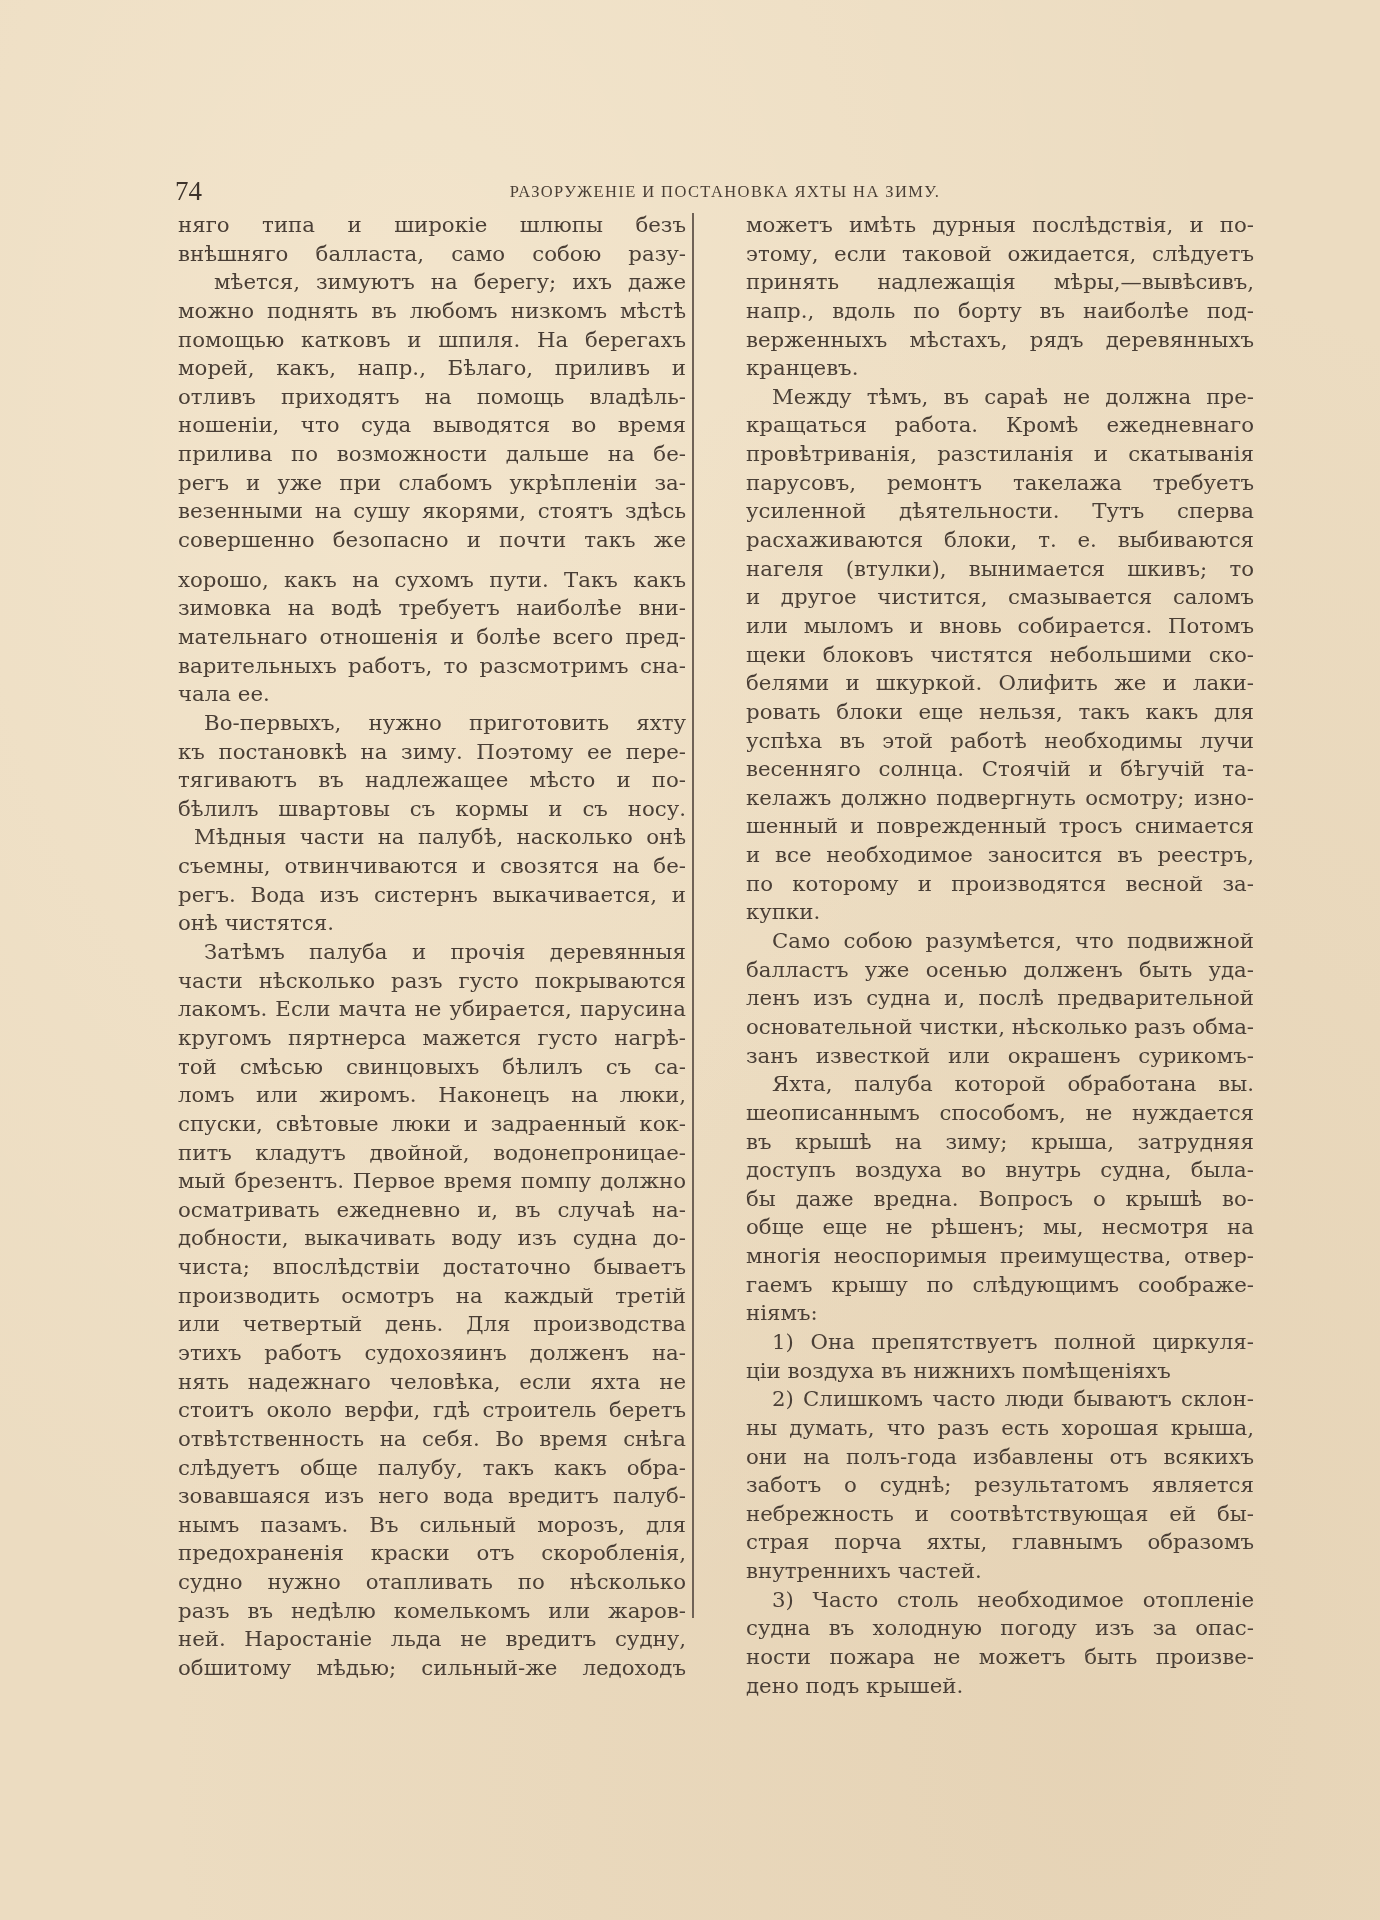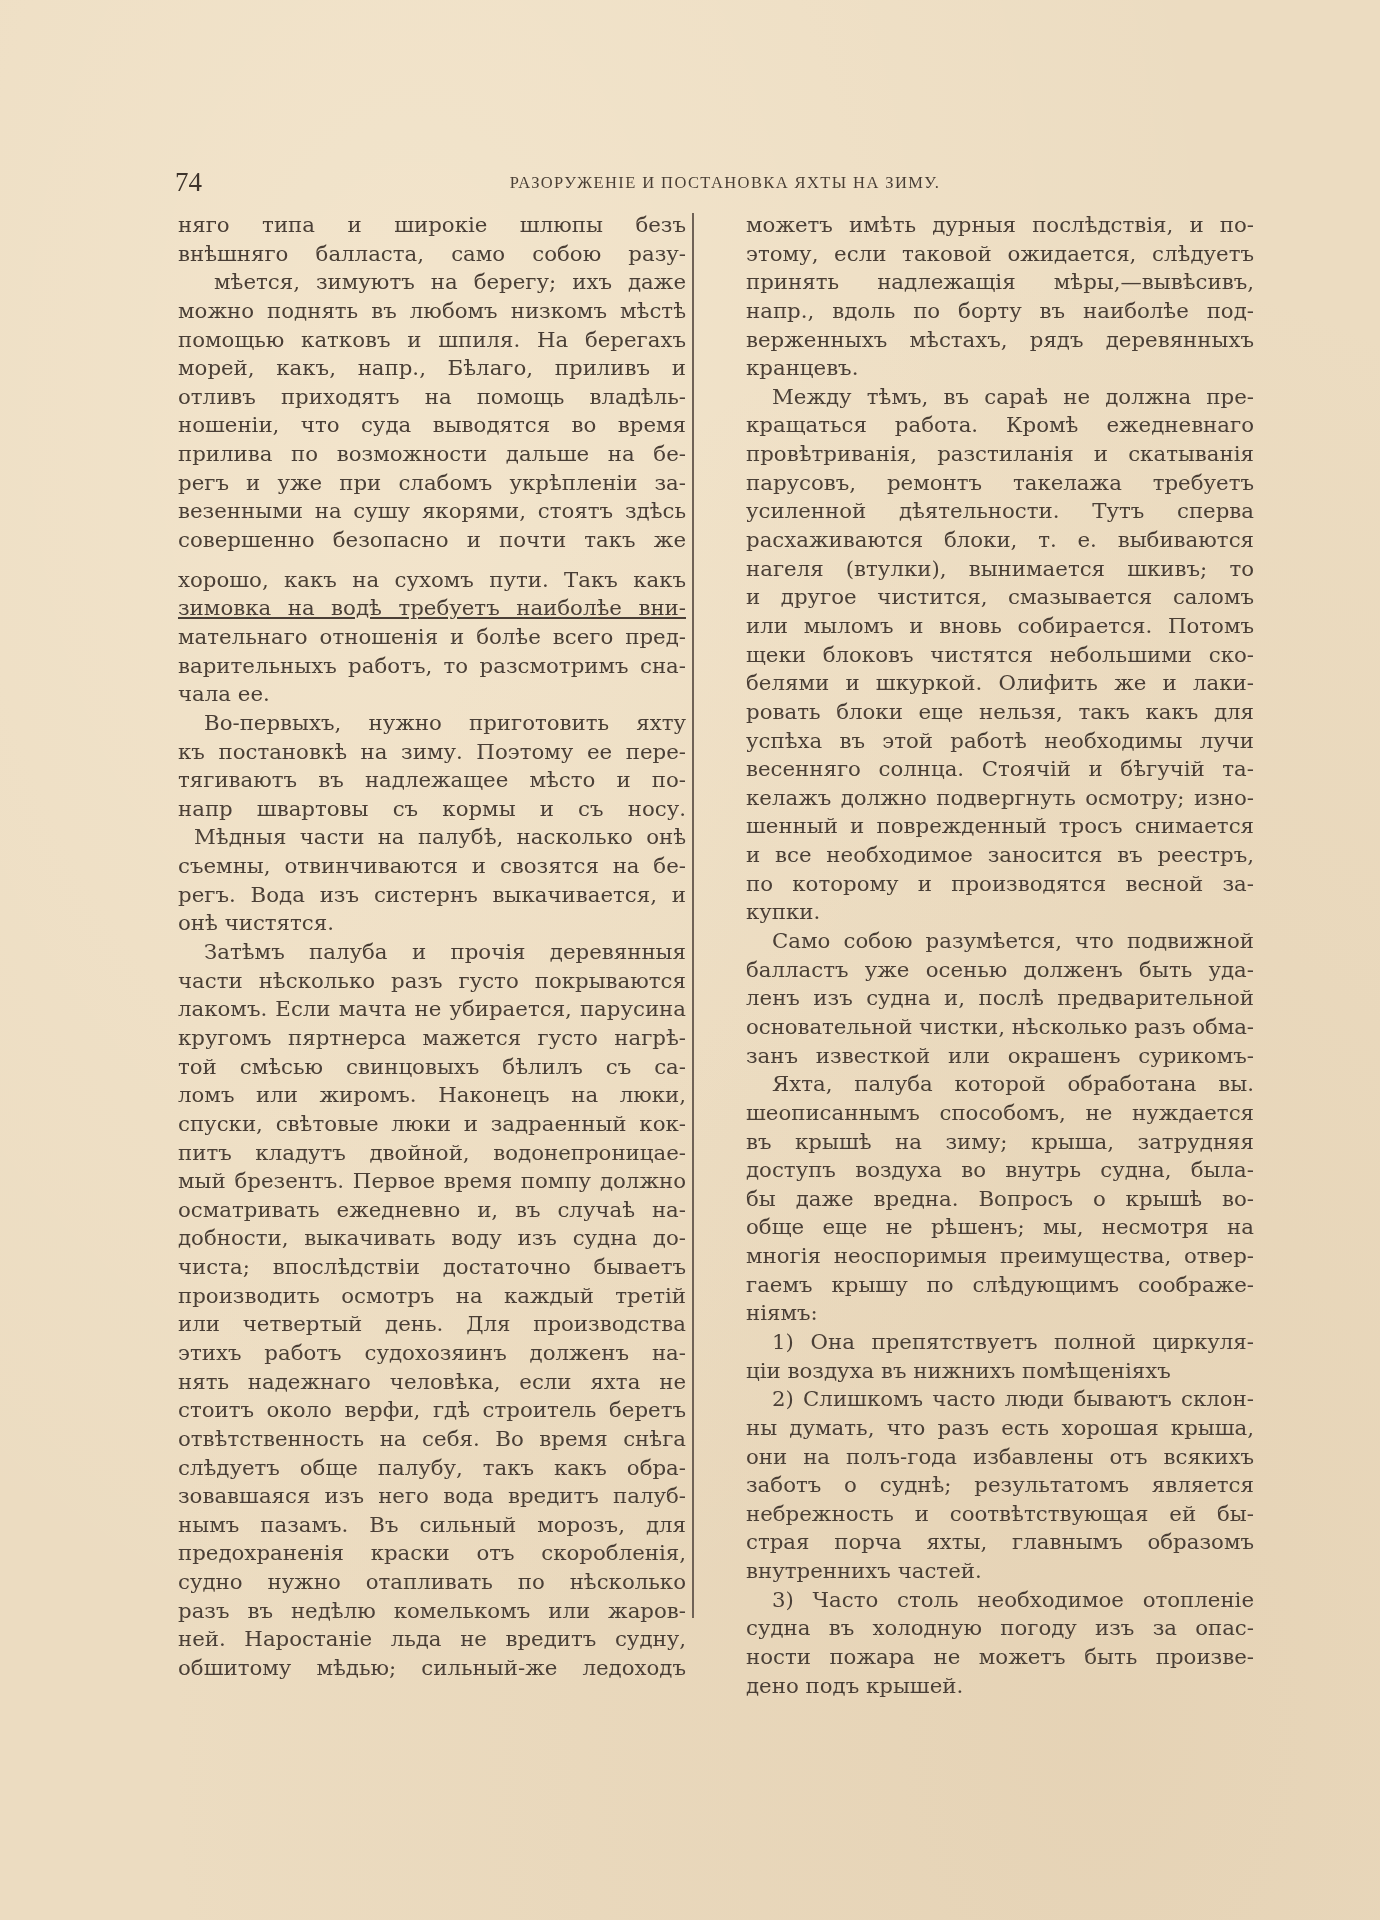--- a/index.html
+++ b/index.html
@@ -10,21 +10,21 @@
     color: #4a3f36;
     font-family: "DejaVu Serif", "Liberation Serif", serif;
   }
   .page-bg {
     position: absolute; inset: 0;
     background:
       radial-gradient(ellipse at 30% 20%, rgba(255,245,225,0.35), rgba(0,0,0,0) 60%),
       radial-gradient(ellipse at 80% 90%, rgba(200,170,130,0.18), rgba(0,0,0,0) 60%);
   }
   .header {
-    position: absolute; top: 167px; left: 175px; width: 1040px; height: 30px;
+    position: absolute; top: 176px; left: 175px; width: 1040px; height: 30px;
   }
   .page-number {
     position: absolute; left: 0; top: 0;
     font-family: "Liberation Serif", serif;
     font-size: 27px; color: #3e342c;
   }
   .running-title {
     position: absolute; left: 0; right: 0; top: 6px; text-align: center;
     font-family: "Liberation Serif", serif;
     font-size: 16.5px; letter-spacing: 1.4px; color: #4a3f36;
@@ -69,28 +69,28 @@
       <span class="line" style="white-space: nowrap;">можно поднять въ любомъ низкомъ мѣстѣ</span>
       <span class="line" style="white-space: nowrap;">помощью катковъ и шпиля. На берегахъ</span>
       <span class="line" style="white-space: nowrap;">морей, какъ, напр., Бѣлаго, приливъ и</span>
       <span class="line" style="white-space: nowrap;">отливъ приходятъ на помощь владѣль-</span>
       <span class="line" style="white-space: nowrap;">ношеніи, что суда выводятся во время</span>
       <span class="line" style="white-space: nowrap;">прилива по возможности дальше на бе-</span>
       <span class="line" style="white-space: nowrap;">регъ и уже при слабомъ укрѣпленіи за-</span>
       <span class="line" style="white-space: nowrap;">везенными на сушу якорями, стоятъ здѣсь</span>
       <span class="line" style="white-space: nowrap;">совершенно безопасно и почти такъ же</span>
       <span class="line" style="white-space: nowrap; margin-top: 11px;">хорошо, какъ на сухомъ пути. Такъ какъ</span>
-      <span class="line" style="white-space: nowrap; text-decoration: underline;">зимовка на водѣ требуетъ наиболѣе вни-</span>
+      <span class="line" style="white-space: nowrap;">зимовка на водѣ требуетъ наиболѣе вни-</span>
       <span class="line" style="white-space: nowrap;">мательнаго отношенія и болѣе всего пред-</span>
       <span class="line" style="white-space: nowrap;">варительныхъ работъ, то разсмотримъ сна-</span>
       <span class="line last" style="white-space: nowrap;">чала ее.</span>
       <span class="line indent" style="white-space: nowrap;">Во-первыхъ, нужно приготовить яхту</span>
       <span class="line" style="white-space: nowrap;">къ постановкѣ на зиму. Поэтому ее пере-</span>
       <span class="line" style="white-space: nowrap;">тягиваютъ въ надлежащее мѣсто и по-</span>
-      <span class="line" style="white-space: nowrap;">напр швартовы съ кормы и съ носу.</span>
+      <span class="line" style="white-space: nowrap;">бѣлилъ швартовы съ кормы и съ носу.</span>
       <span class="line" style="white-space: nowrap; margin-left: 16px;">Мѣдныя части на палубѣ, насколько онѣ</span>
       <span class="line" style="white-space: nowrap;">съемны, отвинчиваются и свозятся на бе-</span>
       <span class="line" style="white-space: nowrap;">регъ. Вода изъ систернъ выкачивается, и</span>
       <span class="line last" style="white-space: nowrap;">онѣ чистятся.</span>
       <span class="line indent" style="white-space: nowrap;">Затѣмъ палуба и прочія деревянныя</span>
       <span class="line" style="white-space: nowrap;">части нѣсколько разъ густо покрываются</span>
       <span class="line" style="white-space: nowrap;">лакомъ. Если мачта не убирается, парусина</span>
       <span class="line" style="white-space: nowrap;">кругомъ пяртнерса мажется густо нагрѣ-</span>
       <span class="line" style="white-space: nowrap;">той смѣсью свинцовыхъ бѣлилъ съ са-</span>
       <span class="line" style="white-space: nowrap;">ломъ или жиромъ. Наконецъ на люки,</span>

